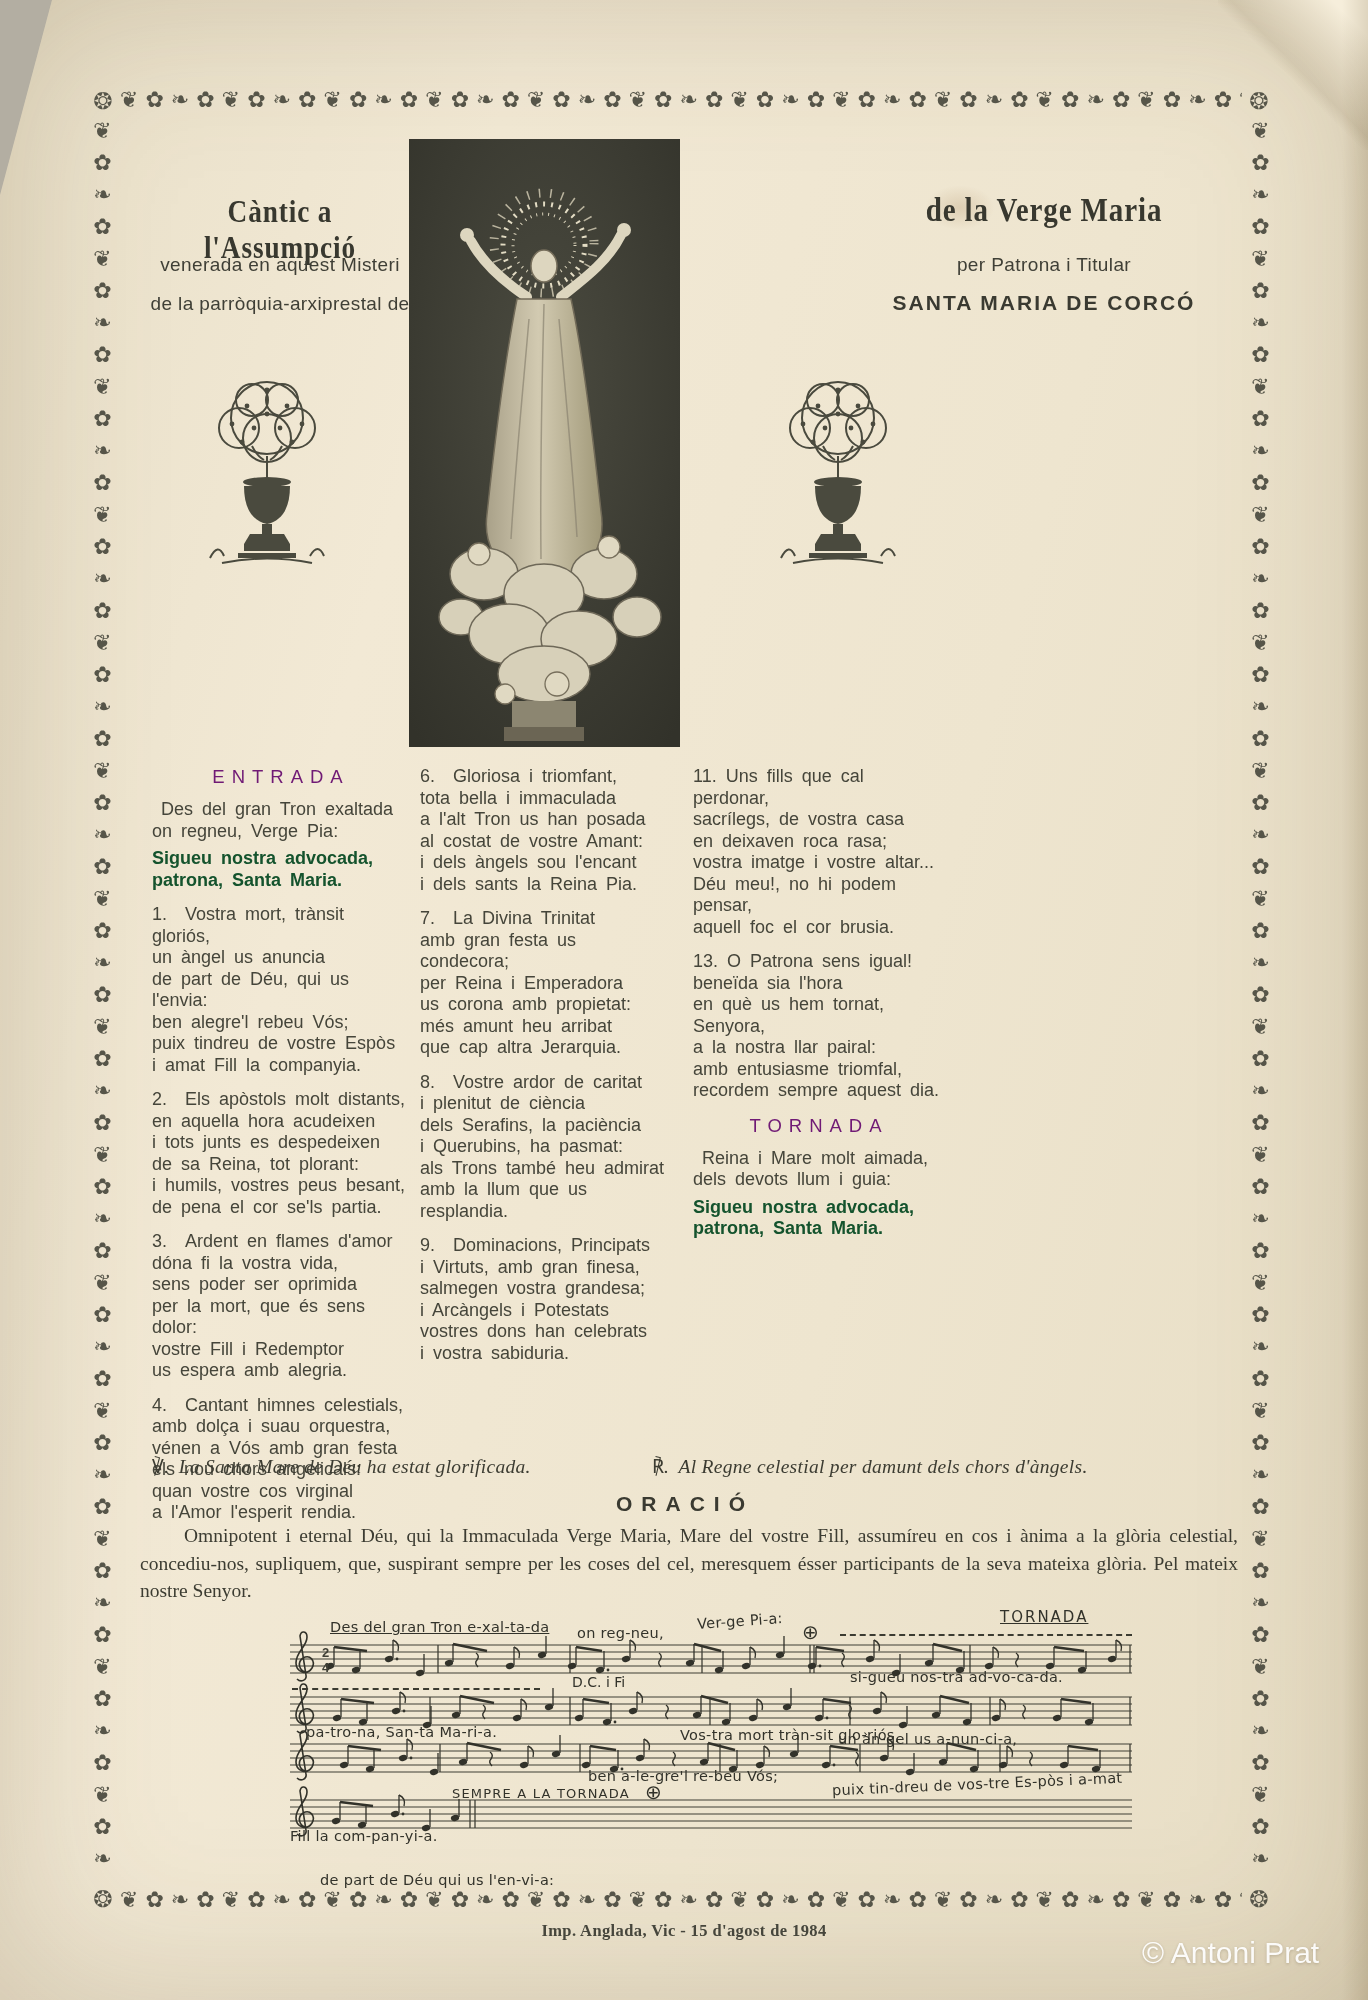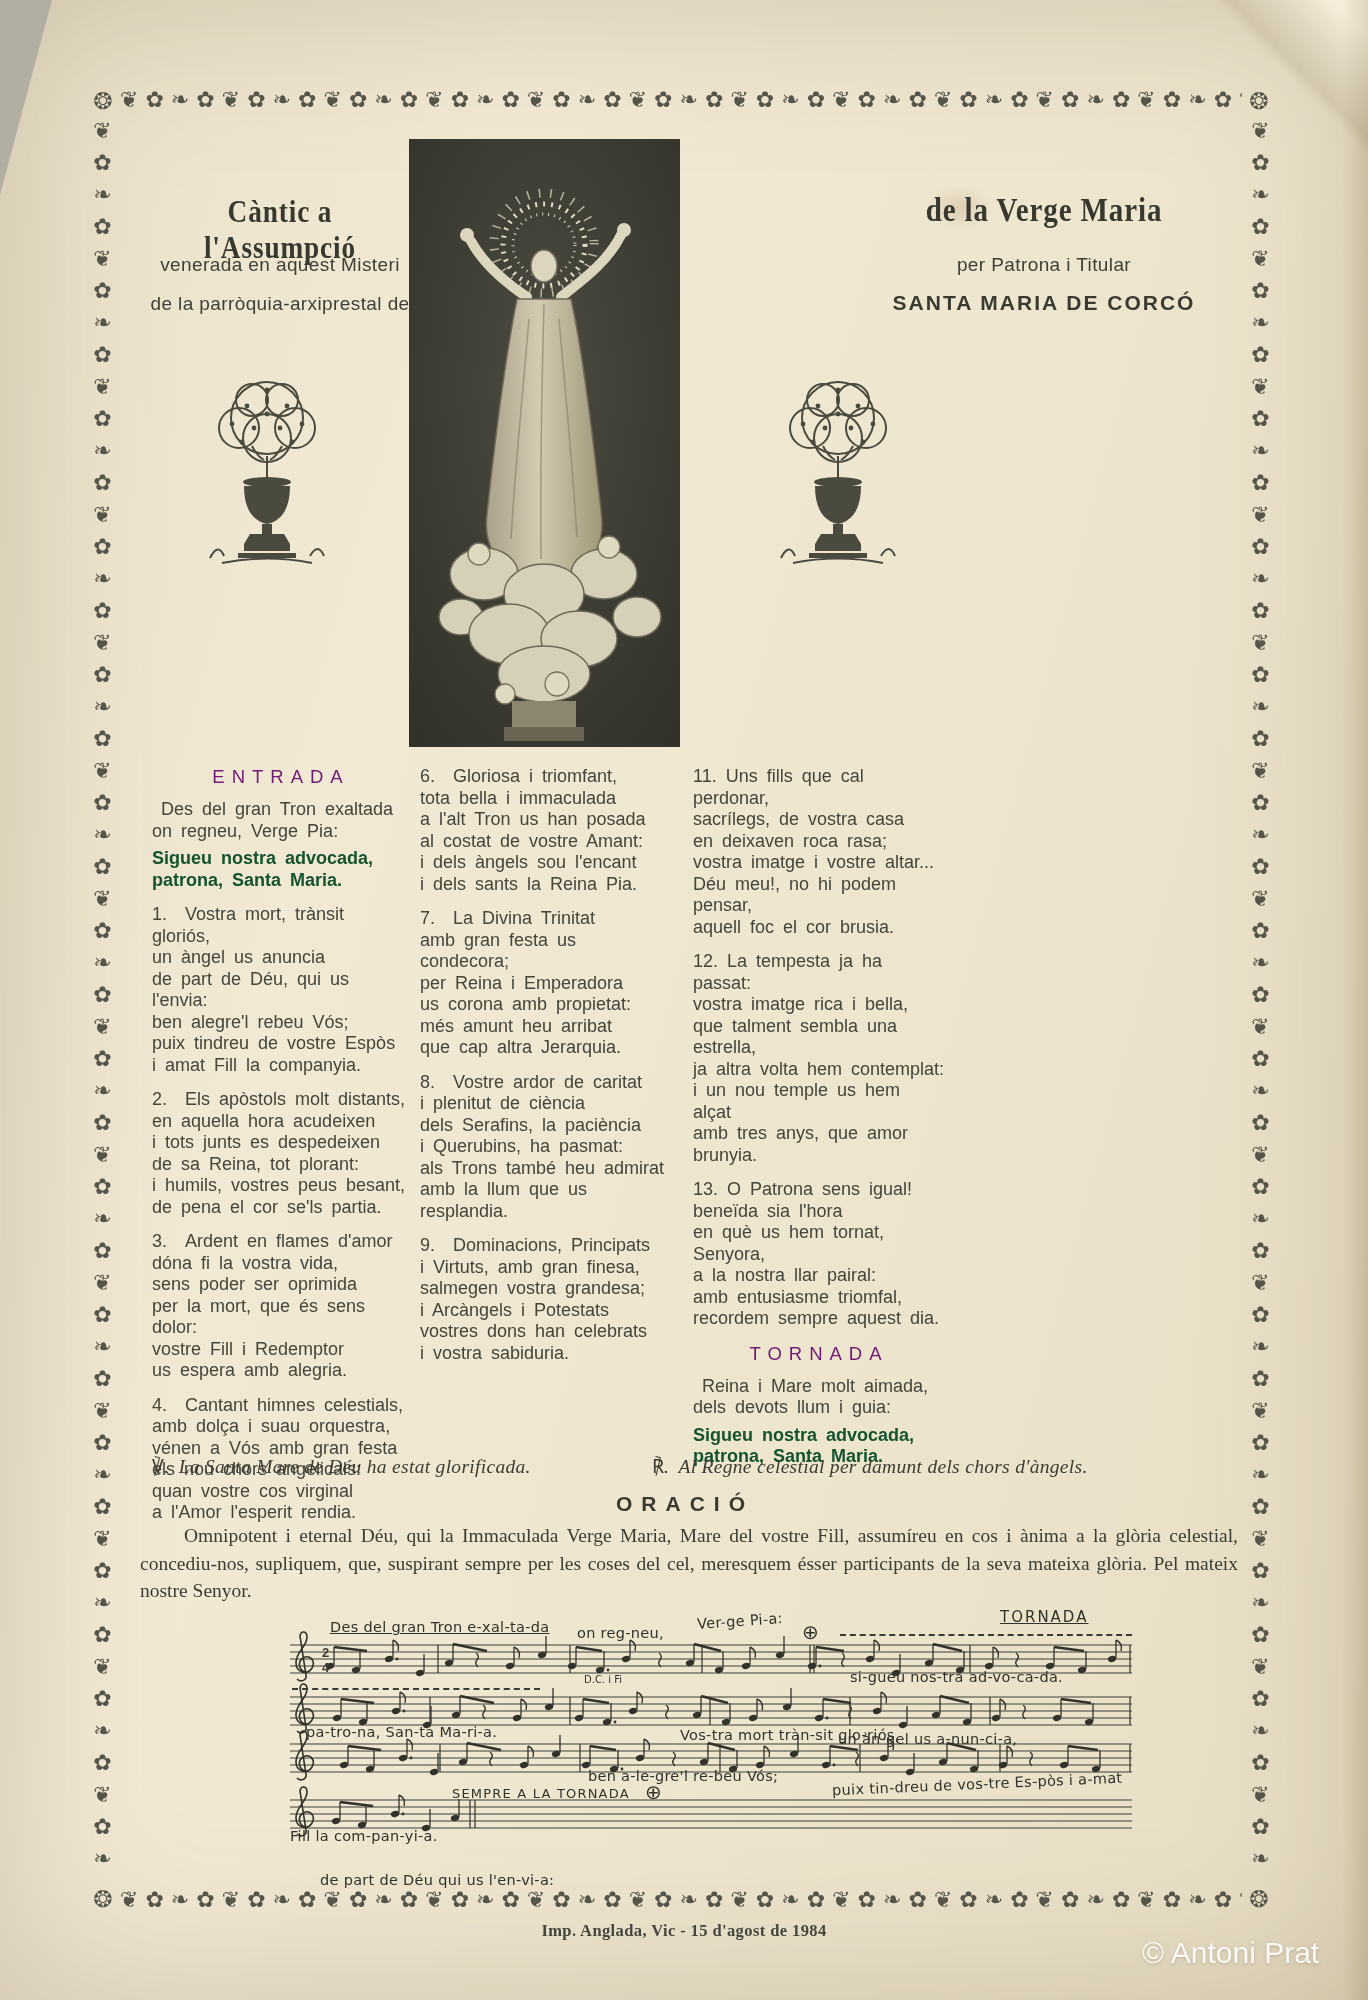--- a/index.html
+++ b/index.html
@@ -231,26 +231,20 @@
 vostres dons han celebrats
 i vostra sabiduria.</div>
   </div>
   <div class="col" style="left:693px;top:766px;width:252px;">
     <div class="stanza">11. Uns fills que cal perdonar,
 sacrílegs, de vostra casa
 en deixaven roca rasa;
 vostra imatge i vostre altar...
 Déu meu!, no hi podem pensar,
 aquell foc el cor brusia.</div>
-    <div class="stanza">12. La tempesta ja ha passat:
-vostra imatge rica i bella,
-que talment sembla una estrella,
-ja altra volta hem contemplat:
-i un nou temple us hem alçat
-amb tres anys, que amor brunyia.</div>
     <div class="stanza">13. O Patrona sens igual!
 beneïda sia l'hora
 en què us hem tornat, Senyora,
 a la nostra llar pairal:
 amb entusiasme triomfal,
 recordem sempre aquest dia.</div>
     <div class="sec-head">TORNADA</div>
     <div class="stanza" style="margin-bottom:6px;"> Reina i Mare molt aimada,
 dels devots llum i guia:</div>
     <div class="stanza bold">Sigueu nostra advocada,
@@ -525,21 +519,21 @@
       <text x="52" y="57" font-size="13" font-weight="bold" fill="#3f3f35" font-family="&quot;Liberation Sans&quot;,sans-serif">4</text>
     </svg>
   <div class="lyr" style="left:330px;top:1619px;text-decoration:underline;">Des del gran Tron e-xal-ta-da</div>
   <div class="lyr" style="left:577px;top:1625px;">on reg-neu,</div>
   <div class="lyr" style="left:697px;top:1613px;transform:rotate(-4deg);">Ver-ge Pi-a:</div>
   <div class="mlabel coda" style="left:802px;top:1620px;">⊕</div>
   <div class="dash" style="left:840px;top:1634px;width:292px;"></div>
   <div class="mlabel u" style="left:1000px;top:1608px;font-size:15px;letter-spacing:2px;">TORNADA</div>
   <div class="lyr" style="left:850px;top:1669px;">si-gueu nos-tra ad-vo-ca-da.</div>
   <div class="dash" style="left:292px;top:1688px;width:248px;"></div>
-  <div class="mlabel" style="left:584px;top:1674px;font-size:10px;">D.C. i Fi</div>
+  <div class="mlabel" style="left:572px;top:1674px;font-size:14px;">D.C. i Fi</div>
   <div class="lyr" style="left:306px;top:1724px;text-align:right;">pa-tro-na, San-ta Ma-ri-a.</div>
   <div class="lyr" style="left:680px;top:1727px;">Vos-tra mort tràn-sit glo-riós,</div>
   <div class="lyr" style="left:838px;top:1731px;">un àn-gel us a-nun-ci-a,</div>
   <div class="lyr" style="left:320px;top:1872px;">de part de Déu qui us l'en-vi-a:</div>
   <div class="lyr" style="left:588px;top:1768px;">ben a-le-gre'l re-beu Vós;</div>
   <div class="mlabel" style="left:452px;top:1786px;font-size:13px;letter-spacing:1.2px;">SEMPRE A LA TORNADA</div>
   <div class="mlabel coda" style="left:645px;top:1780px;">⊕</div>
   <div class="lyr" style="left:832px;top:1776px;transform:rotate(-2.5deg);">puix tin-dreu de vos-tre Es-pòs i a-mat</div>
   <div class="lyr" style="left:290px;top:1828px;">Fill la com-pan-yi-a.</div>
 

